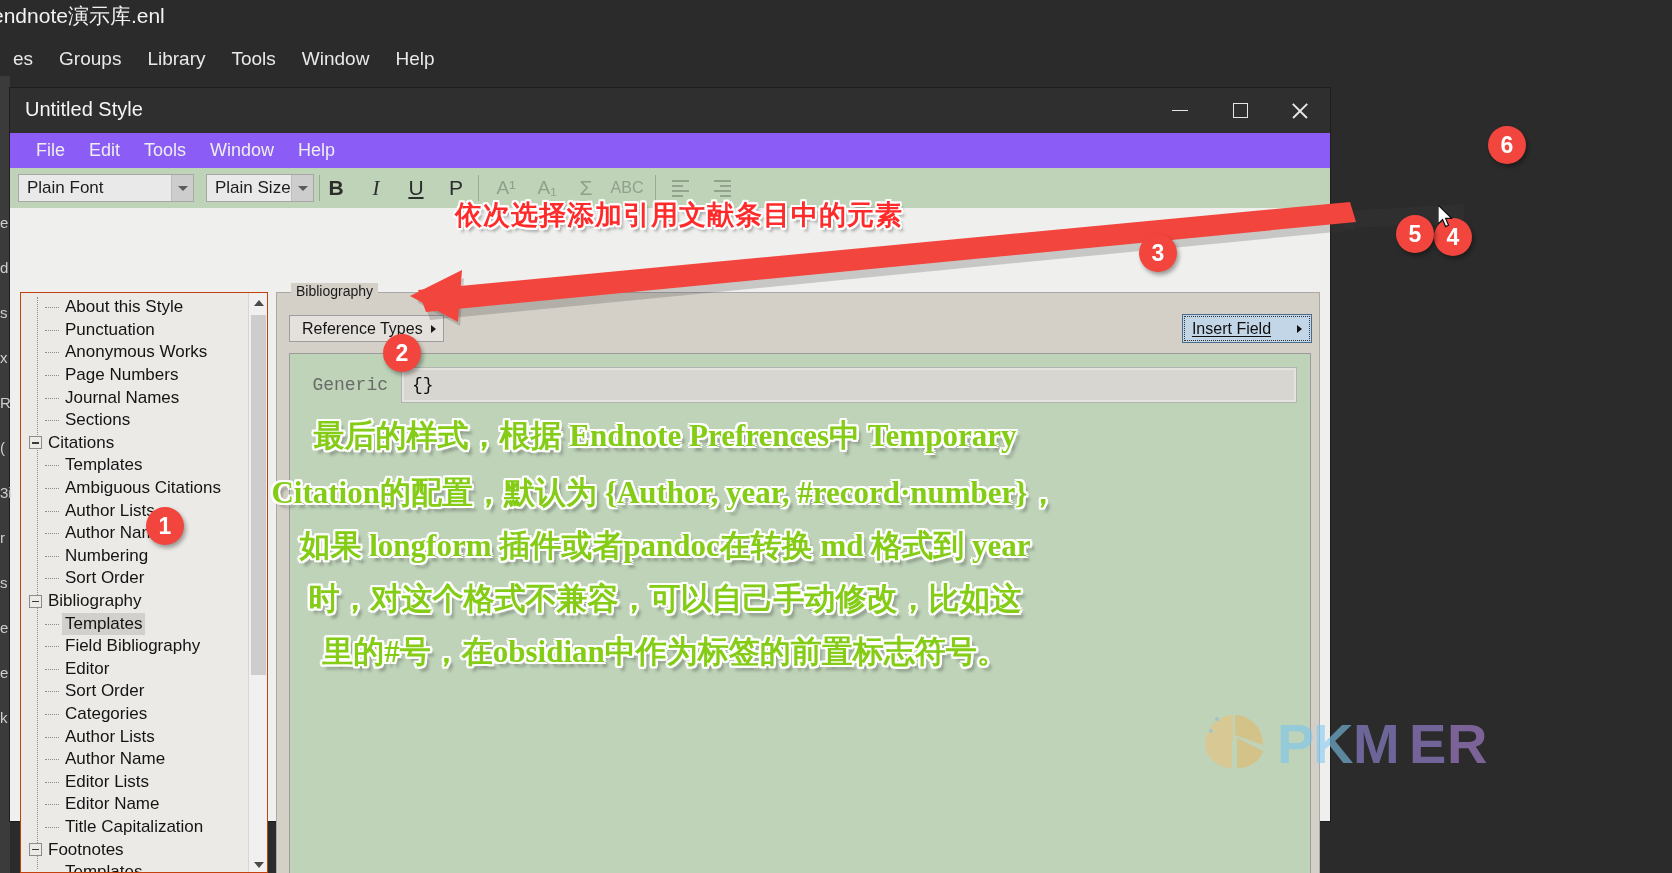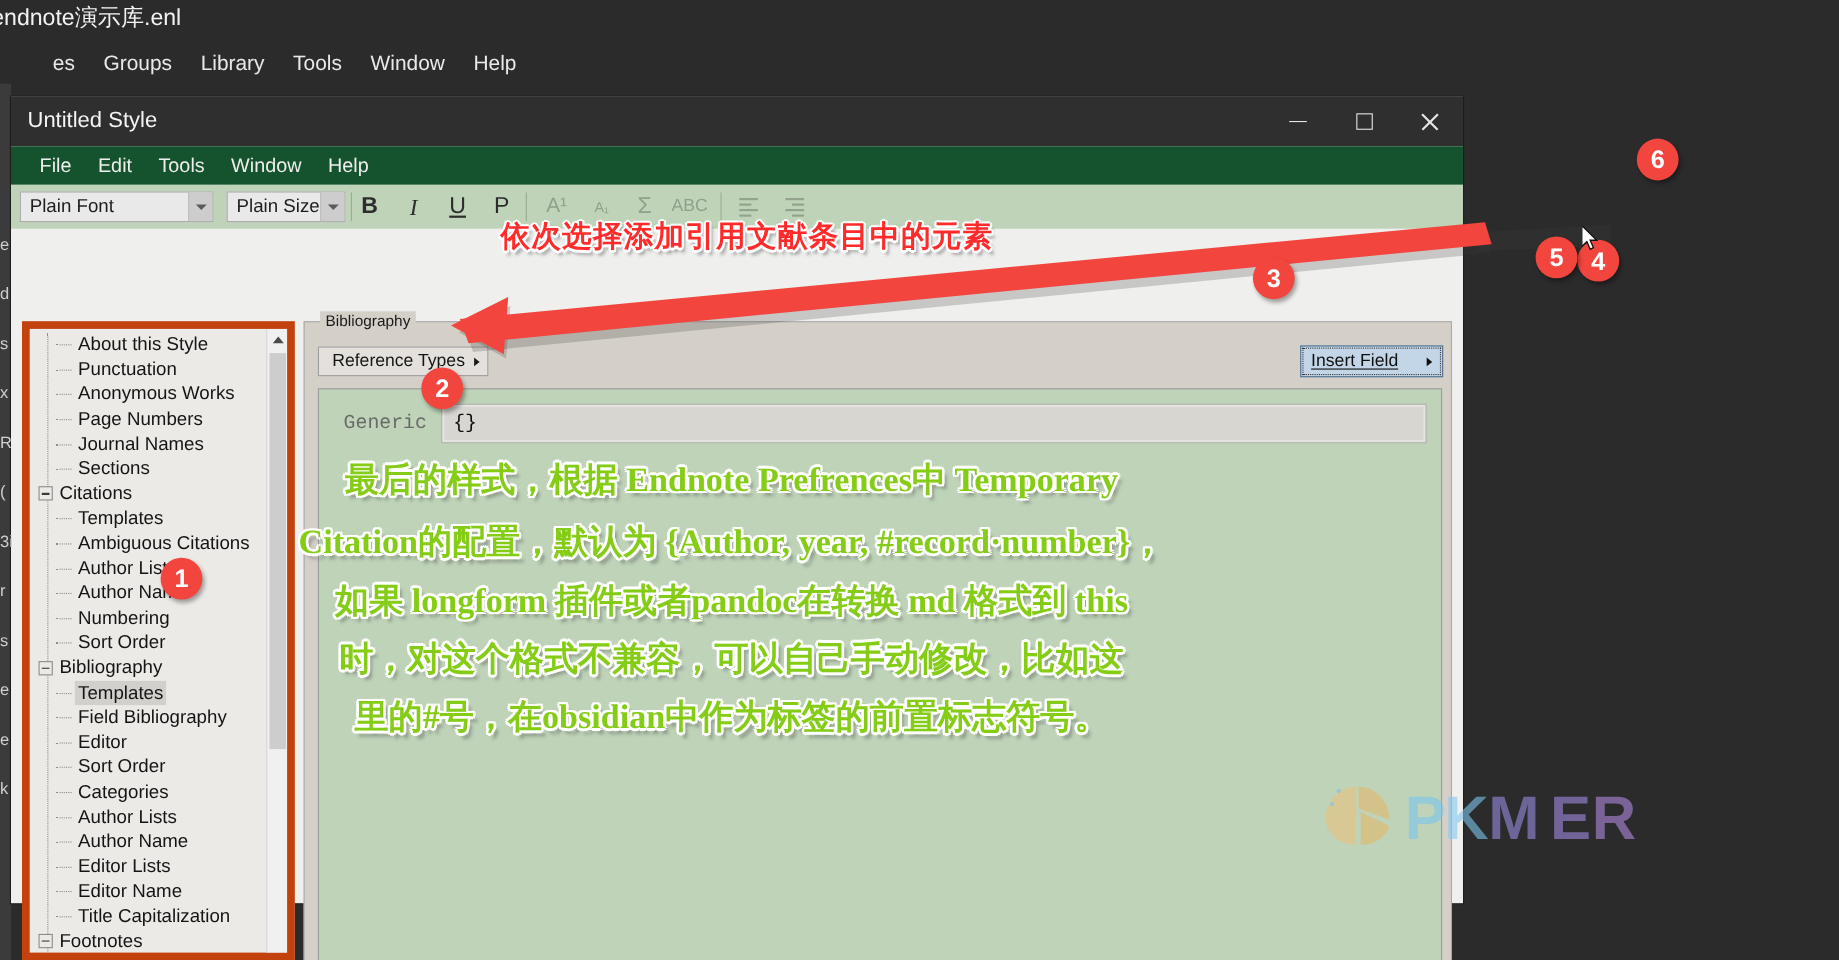--- a/index.html
+++ b/index.html
@@ -19,21 +19,21 @@
   .bg-titlebar {
     position: absolute; left: 0; top: 0; width: 1330px; height: 38px;
     color: #f0f0f0;
   }
   .bg-title {
     position: absolute; left: -8px; top: 2px;
     font-size: 21px; color: #f2f2f2; white-space: nowrap;
   }
   .bg-menubar {
     position: absolute; left: 0; top: 42px; width: 1330px; height: 34px;
-    display: flex; align-items: center; gap: 0px; color: #e8e8e8; padding-left: 35px;
+    display: flex; align-items: center; gap: 0px; color: #e8e8e8;
   }
   .bg-menu-item {
     font-size: 19px; padding: 2px 13px; color: #e9e9e9; white-space: nowrap;
   }
   .bg-leftstrip {
     position: absolute; left: 0; top: 76px; width: 10px; height: 797px;
     background: #3b3b3b;
   }
   .bg-ghost-col {
     position: absolute; left: 0px; top: 200px; width: 11px; height: 620px;
@@ -67,21 +67,21 @@
   .ctrl-close-x { position: relative; width: 20px; height: 20px; }
   .ctrl-close-x:before, .ctrl-close-x:after {
     content: ""; position: absolute; left: 0; top: 9px; width: 20px; height: 1.6px;
     background: #e6e6e6;
   }
   .ctrl-close-x:before { transform: rotate(45deg); }
   .ctrl-close-x:after { transform: rotate(-45deg); }
 
   .win-menubar {
     position: absolute; left: 0; top: 45px; width: 1320px; height: 35px;
-    background: #14532d; display: flex; align-items: center; padding-left: 14px;
+    background: #8b5cf6; display: flex; align-items: center; padding-left: 14px;
   }
   .win-menu-item { font-size: 18px; color: #eeeeee; padding: 2px 12px; }
 
   
   .toolbar {
     position: absolute; left: 0; top: 80px; width: 1320px; height: 40px;
     background: #bed3b8; display: flex; align-items: center;
   }
   .combo {
     height: 28px; background: #e9e9e9; border: 1px solid #a7a7a7;
@@ -111,21 +111,21 @@
   .tb-lines i { display:block; height:2px; background:#93a38e; }
 
   
   .body-area {
     position: absolute; left: 0; top: 120px; width: 1320px; height: 613px;
     background: #efefee;
   }
   
   .tree-panel {
     position: absolute; left: 10px; top: 84px; width: 248px; height: 581px;
-    background: #eceae6; border: 7px solid #c2410c;
+    background: #eceae6; border: 1px solid #c2410c;
     overflow: hidden;
   }
   .tree-scroll-track {
     position: absolute; right: 0; top: 0; width: 19px; height: 581px;
     background: #f0f0f0; border-left: 1px solid #d6d6d6;
   }
   .tsc-btn {
     position: absolute; left: 0; width: 19px; height: 19px;
     display: flex; align-items: center; justify-content: center;
   }
@@ -315,21 +315,21 @@
             <i class="arrow-dn"></i>
           </span>
       </div>
       <div class="tb-sep" style="left:309px; top:7px;"></div>
       <div class="tb-btn" style="left:310px; font-weight:700;">B</div>
       <div class="tb-btn" style="left:350px; font-style:italic; font-family:'Liberation Serif',serif;">I</div>
       <div class="tb-btn" style="left:390px; text-decoration:underline;">U</div>
       <div class="tb-btn" style="left:430px;">P</div>
       <div class="tb-sep" style="left:468px; top:7px;"></div>
       <div class="tb-btn dim" style="left:480px; font-size:19px;">A¹</div>
-      <div class="tb-btn dim" style="left:521px; font-size:13px;">A₁</div>
+      <div class="tb-btn dim" style="left:521px; font-size:19px;">A₁</div>
       <div class="tb-btn dim" style="left:560px;">Σ</div>
       <div class="tb-btn dim" style="left:596px; font-size:16px; width:42px;">ABC</div>
       <div class="tb-sep" style="left:645px; top:7px;"></div>
       <div class="tb-btn" style="left:654px;">
         <span class="tb-lines">
             <i style="width:17px"></i>
             <i style="width:11px"></i>
             <i style="width:17px"></i>
             <i style="width:11px"></i>
           </span>
@@ -486,21 +486,21 @@
             </div>
           </div>
         </div>
       </div>
 
     </div>
   </div>
 
   <div class="para-line" id="pline0" style="top:415px">最后的样式，根据 Endnote Prefrences中 Temporary</div>
   <div class="para-line" id="pline1" style="top:472px">Citation的配置，默认为 {Author, year, #record·number}，</div>
-  <div class="para-line" id="pline2" style="top:525px">如果 longform 插件或者pandoc在转换 md 格式到 this</div>
+  <div class="para-line" id="pline2" style="top:525px">如果 longform 插件或者pandoc在转换 md 格式到 year</div>
   <div class="para-line" id="pline3" style="top:578px">时，对这个格式不兼容，可以自己手动修改，比如这</div>
   <div class="para-line" id="pline4" style="top:631px">里的#号，在obsidian中作为标签的前置标志符号。</div>
 
   <div class="watermark">
     <svg width="330" height="90" viewBox="0 0 330 90">
       <g opacity="0.55">
         <path d="M10,48 a28,30 0 0 1 28,-30 l0,26 l-26,14 z" fill="#f0c274"></path>
         <path d="M40,18 a28,30 0 0 1 28,30 l-28,-10 z" fill="#e8b55e"></path>
         <path d="M12,54 l25,-13 l0,30 a26,22 0 0 1 -25,-17 z" fill="#f0c274"></path>
         <path d="M42,41 l26,13 a26,22 0 0 1 -26,17 z" fill="#e8b55e"></path>

